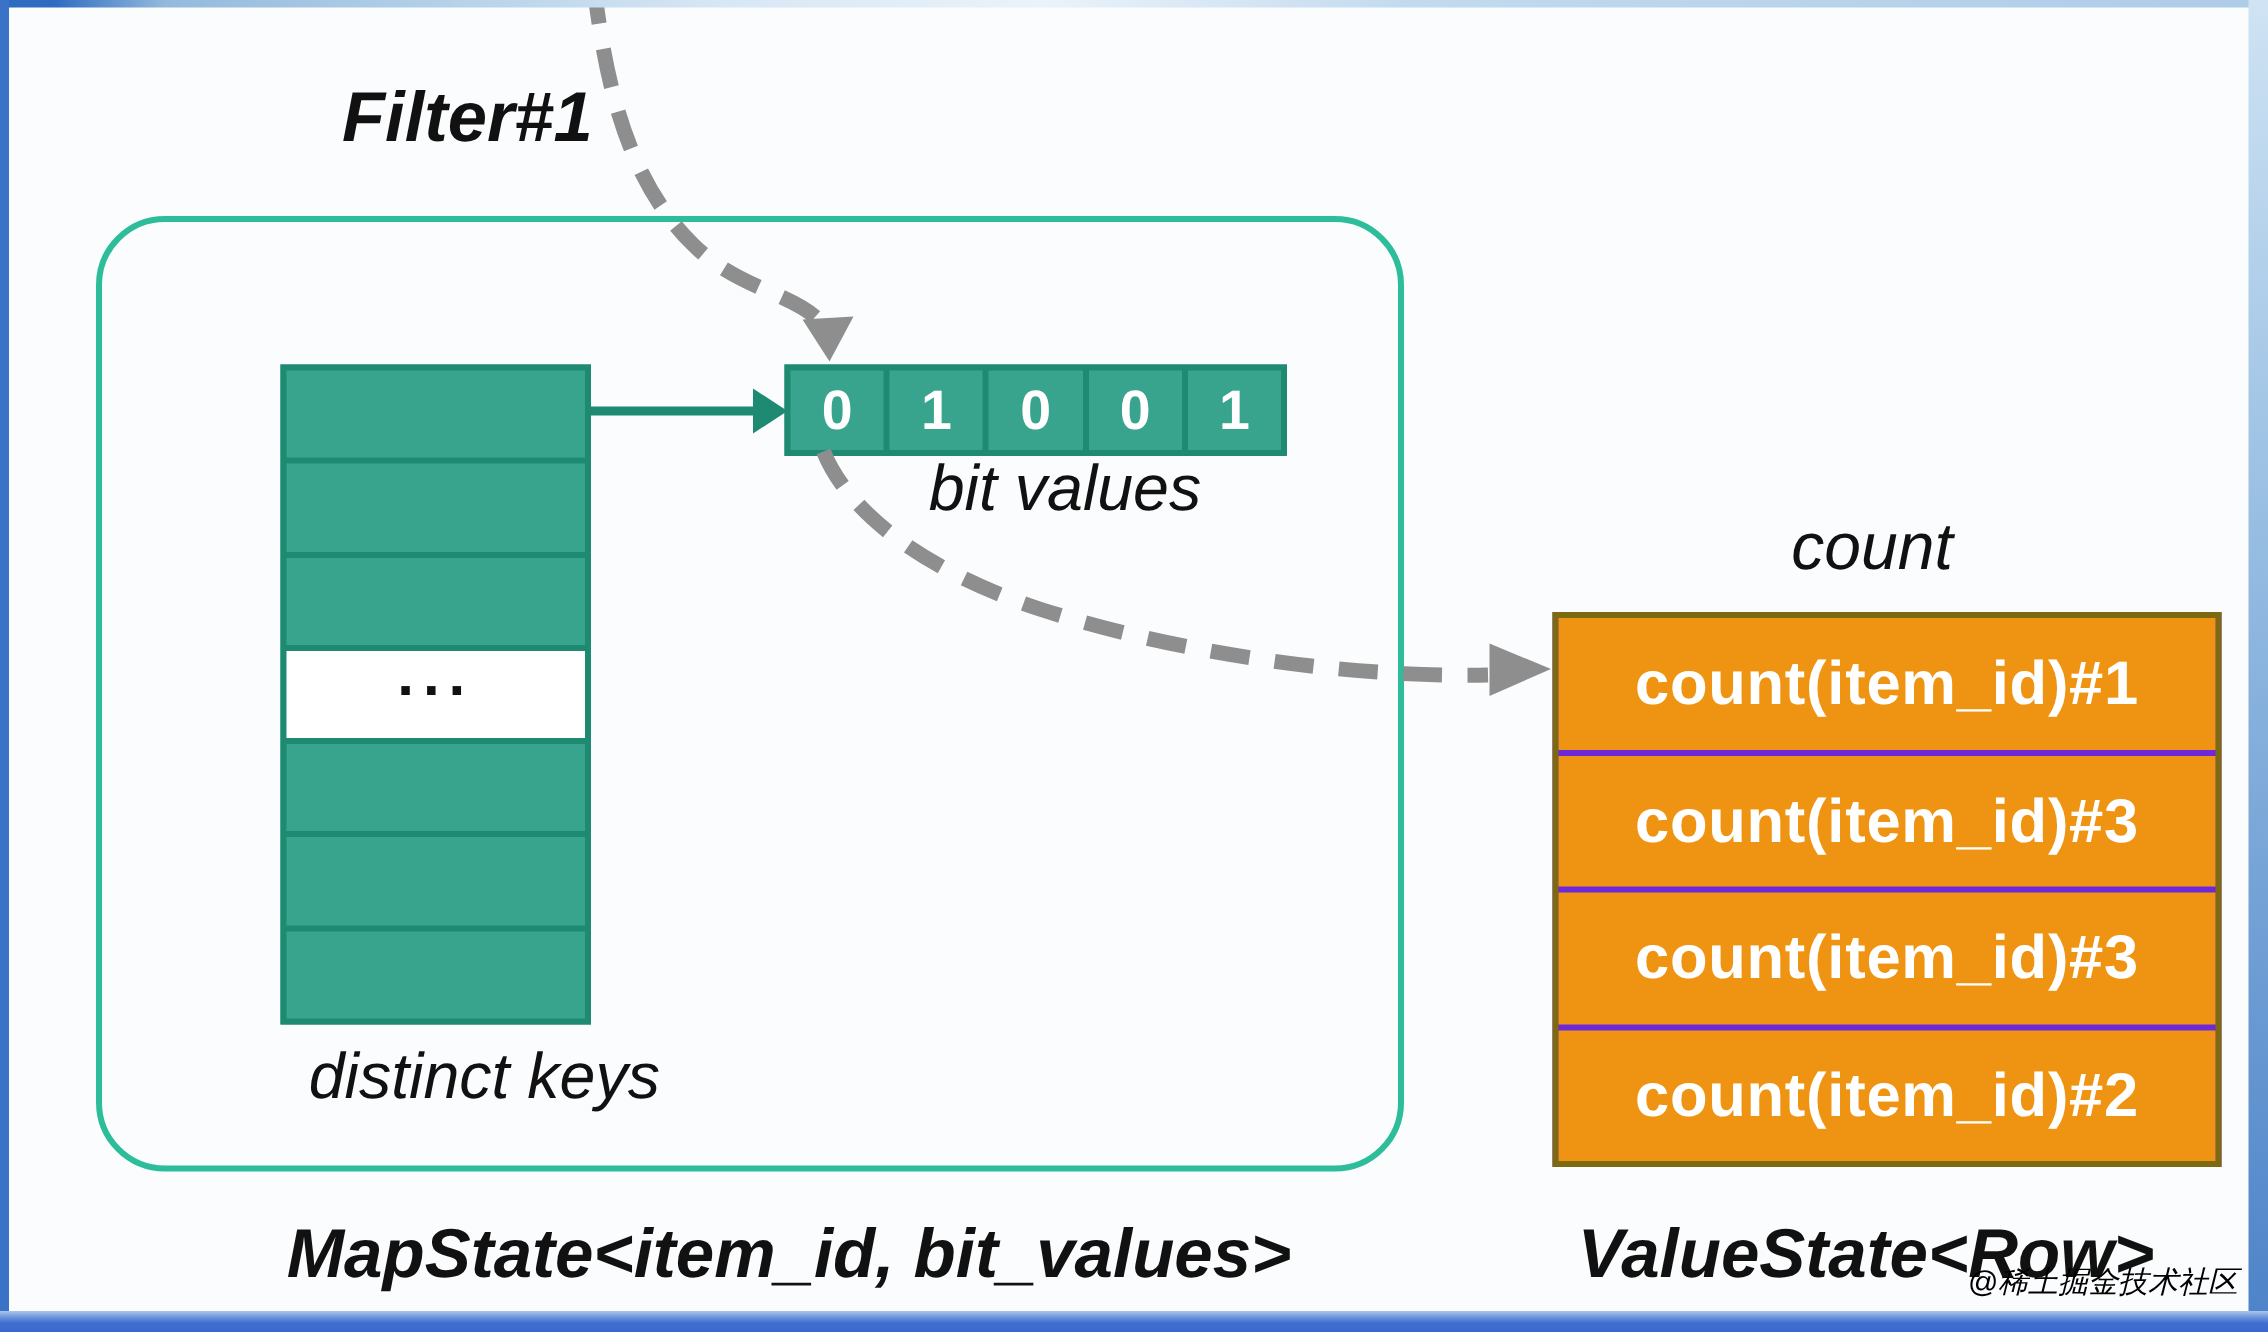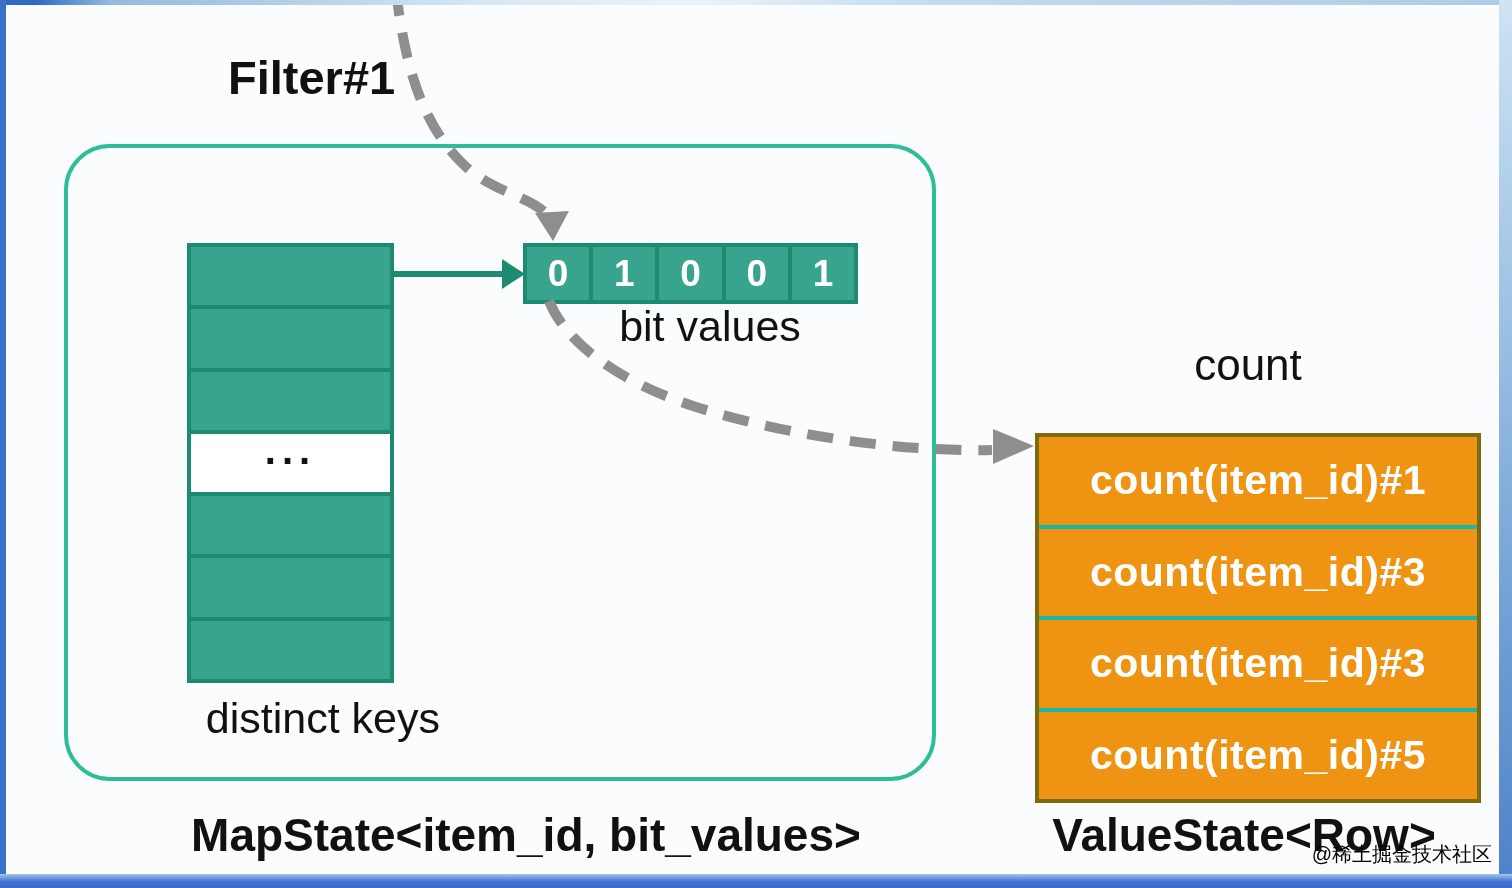--- a/index.html
+++ b/index.html
@@ -30,26 +30,26 @@
   .keys-stack .cell.ellipsis span{font-size:40px;font-weight:700;letter-spacing:6px;transform:translateY(-12px);color:#111;}
 
   
   .bit-array{position:absolute;left:523px;top:243px;width:327px;height:53px;
     background:#1e8a72;border:4px solid #1e8a72;display:flex;gap:4px;z-index:2;}
   .bit-array .bit-cell{flex:1;background:#38a48d;display:flex;align-items:center;justify-content:center;
     color:#fff;font-size:37px;font-weight:700;}
 
   
   .aggs-table{position:absolute;left:1035px;top:408px;width:438px;height:362px;
-    background:#14b8a6;border:4px solid #7d6910;display:flex;flex-direction:column;gap:4px;z-index:2;margin-top:25px;}
+    background:#6d28d9;border:4px solid #7d6910;display:flex;flex-direction:column;gap:4px;z-index:2;}
   .aggs-table .agg-row{flex:1;background:#ef9412;display:flex;align-items:center;justify-content:center;
     color:#fff;font-size:41px;font-weight:700;letter-spacing:0.5px;}
 
   
-  .lbl{position:absolute;z-index:2;white-space:nowrap;}
+  .lbl{position:absolute;z-index:2;white-space:nowrap;font-style:italic;}
   .filter-label{left:228px;top:50px;font-size:47px;font-weight:700;}
   .bit-values-label{left:545px;top:302px;width:330px;text-align:center;font-size:43px;font-weight:400;}
   .distinct-keys-label{left:140px;top:694px;width:300px;text-align:right;font-size:43px;font-weight:400;}
   .aggs-label{left:1098px;top:340px;width:300px;text-align:center;font-size:44px;font-weight:400;}
   .caption{font-size:46px;font-weight:700;text-align:center;}
   .mapstate-caption{left:116px;top:808px;width:820px;}
   .valuestate-caption{left:1018px;top:808px;width:452px;}
   .watermark{left:1304px;top:841px;width:188px;text-align:right;font-size:20px;color:#000000;z-index:7;}
 
   .connector-layer{position:absolute;left:0;top:0;width:1512px;height:888px;z-index:3;pointer-events:none;}
@@ -89,21 +89,21 @@
   </div>
 
   <div class="lbl bit-values-label">bit values</div>
   <div class="lbl distinct-keys-label">distinct keys</div>
   <div class="lbl aggs-label">count</div>
 
   <div class="aggs-table">
     <div class="agg-row">count(item_id)#1</div>
     <div class="agg-row">count(item_id)#3</div>
     <div class="agg-row">count(item_id)#3</div>
-    <div class="agg-row">count(item_id)#5</div>
+    <div class="agg-row">count(item_id)#2</div>
   </div>
 
   <div class="lbl caption mapstate-caption">MapState&lt;item_id, bit_values&gt;</div>
   <div class="lbl caption valuestate-caption">ValueState&lt;Row&gt;</div>
 
   <div class="lbl watermark">@稀土掘金技术社区</div>
 
   <svg class="connector-layer" viewBox="0 0 1512 888" xmlns="http://www.w3.org/2000/svg">
 
     <path d="M 396,-10 C 404,60 420,122 462,163 C 492,193 532,196 548,216" fill="none" stroke="#8e8e8e" stroke-width="10" stroke-dasharray="26 17"></path>

